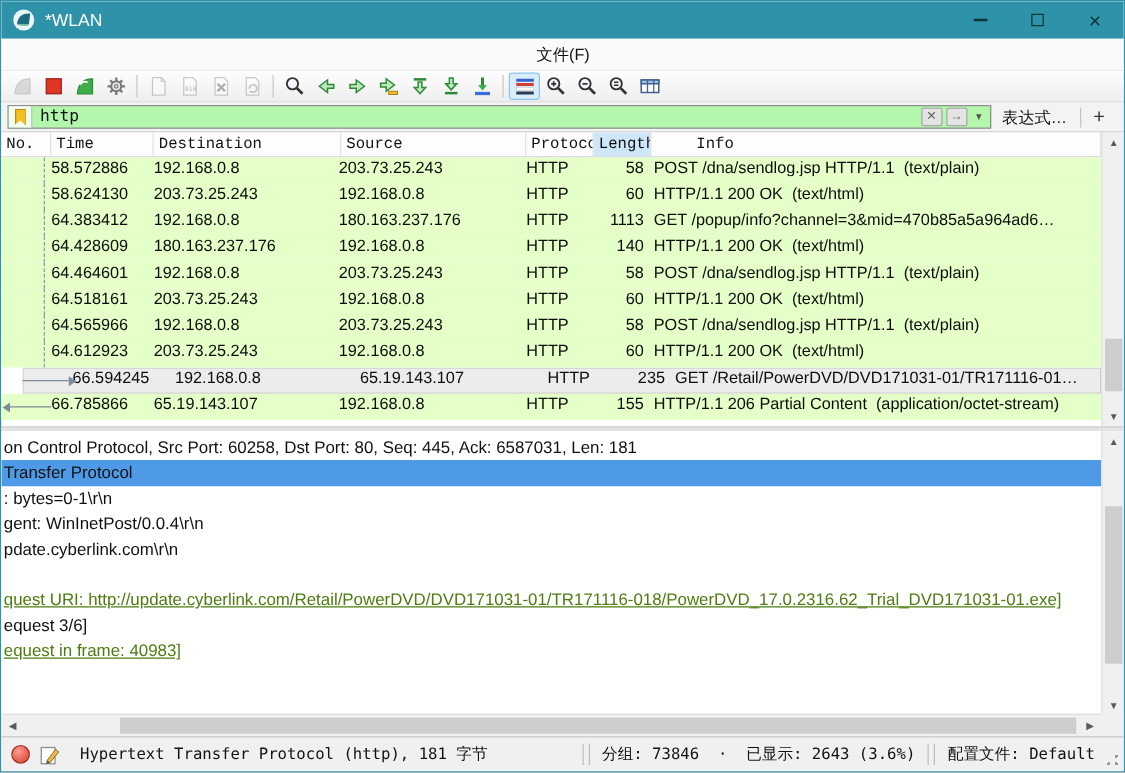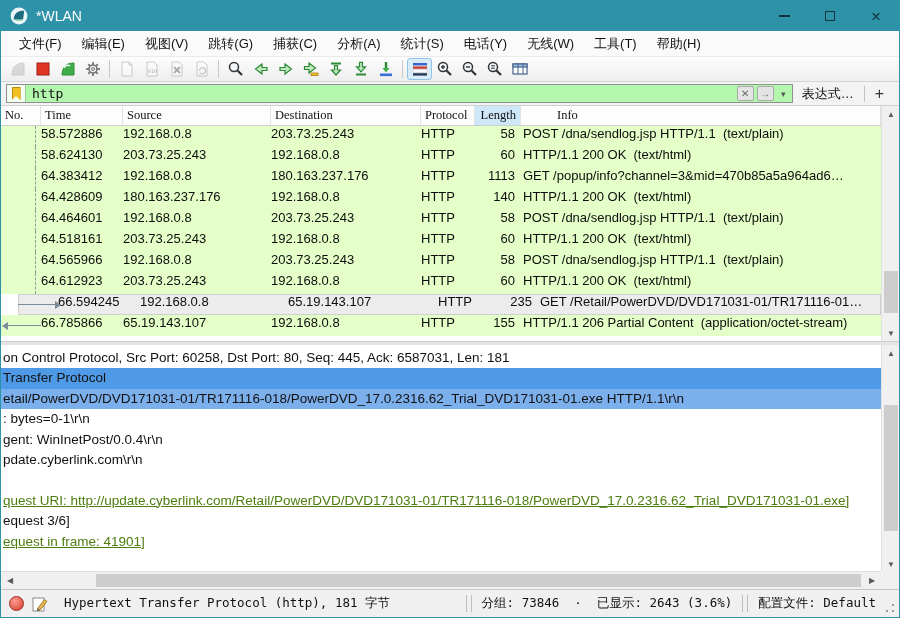--- a/index.html
+++ b/index.html
@@ -12,41 +12,41 @@
   
   .titlebar{position:absolute;top:0;left:0;right:0;height:30px;background:#2e93a8;display:flex;align-items:center;}
   .appicon{margin-left:9px;display:flex;}
   .apptitle{color:#ffffff;font-size:14px;margin-left:8px;}
   .wctrls{margin-left:auto;display:flex;height:100%;}
   .wbtn{width:46px;height:100%;display:flex;align-items:center;justify-content:center;color:#10343c;font-size:15px;}
   .wbtn .minbar{width:11px;border-top:2px solid #10343c;display:block;}
   .wbtn .maxbox{width:10px;height:10px;border:1.5px solid #10343c;display:block;}
   .wbtn .xglyph{font-size:17px;line-height:1;}
   
-  .menubar{position:absolute;top:30px;left:0;right:0;height:26px;background:#fafafa;border-bottom:1px solid #ebebeb;display:flex;align-items:center;padding-left:8px;}
+  .menubar{position:absolute;top:30px;left:0;right:0;height:26px;background:#fafafa;border-bottom:1px solid #ebebeb;display:flex;align-items:center;padding-left:1px;flex-direction:column;}
   .mitem{padding:4px 10px;font-size:13px;white-space:nowrap;}
   
   .toolbar{position:absolute;top:56px;left:0;right:0;height:25px;background:linear-gradient(#fdfdfd,#eeeeee);border-bottom:1px solid #d6d6d6;display:flex;align-items:center;padding-left:4px;}
   .tbi{width:25px;height:22px;display:flex;align-items:center;justify-content:center;border-radius:3px;flex:none;}
   .tbi.disabled{opacity:.42;filter:grayscale(.9);}
   .tbi.active{background:#d9ecfa;border:1px solid #8fc3ea;}
   .tsep{width:1px;height:18px;background:#c9c9c9;margin:0 4px;flex:none;}
   
   .filterbar{position:absolute;top:81px;left:0;right:0;height:24px;background:#f3f3f3;border-bottom:1px solid #cfcfcf;display:flex;align-items:center;padding:0 5px;}
   .ffield{flex:1;height:19px;background:#b2f7ac;border:1px solid #8f8f8f;display:flex;align-items:center;}
   .fbookmark{width:19px;height:100%;border-right:1px solid #9ec79a;display:flex;align-items:center;justify-content:center;background:#f4fdf2;}
   .bookmark-shape{width:9px;height:13px;background:#f2c020;border:1px solid #b88a10;clip-path:polygon(0 0,100% 0,100% 100%,50% 72%,0 100%);}
   .ftext{font-family:"DejaVu Sans Mono","Liberation Mono",monospace;font-size:13px;margin-left:6px;flex:1;white-space:pre;}
   .fbtn{width:17px;height:15px;background:#e4e4e4;border:1px solid #a9a9a9;border-radius:2px;display:flex;align-items:center;justify-content:center;font-size:10px;color:#666;margin-right:3px;flex:none;}
   .fdrop{width:13px;height:15px;display:flex;align-items:center;justify-content:center;font-size:9px;color:#555;flex:none;margin-right:2px;}
   .fexpr{font-size:13px;margin:0 10px 0 9px;white-space:nowrap;}
   .fsep{width:1px;height:16px;background:#c4c4c4;}
   .fadd{font-size:16px;color:#333;padding:0 10px;}
   
-  .listheader{position:absolute;top:105px;left:0;right:18px;height:20px;background:#fdfdfd;border-bottom:1px solid #cfcfcf;display:flex;font-family:Liberation Serif, serif;font-size:12.5px;}
+  .listheader{position:absolute;top:105px;left:0;right:18px;height:20px;background:#fdfdfd;border-bottom:1px solid #cfcfcf;display:flex;font-family:Liberation Mono, monospace;font-size:12.5px;}
   .hcell{border-right:1px solid #e2e2e2;padding:2px 4px;white-space:nowrap;overflow:hidden;}
   .hcell.hl{background:#cde7f8;}
   .c-no{width:40px;flex:none;}
   .c-time{width:82px;flex:none;}
   .c-src{width:148px;flex:none;}
   .c-dst{width:150px;flex:none;}
   .c-proto{width:54px;flex:none;}
   .c-len{width:46px;flex:none;text-align:right;}
   .c-info{flex:1;overflow:hidden;padding-left:36px;}
   .rows{position:absolute;top:125px;left:0;right:18px;height:211px;background:#fff;}
@@ -292,22 +292,22 @@
       <span class="fdrop">▾</span>
     </div>
     <span class="fexpr">表达式…</span>
     <span class="fsep"></span>
     <span class="fadd">+</span>
   </div>
 
   <div class="listheader">
     <span class="hcell c-no">No.</span>
     <span class="hcell c-time">Time</span>
+    <span class="hcell c-dst">Destination</span>
     <span class="hcell c-src">Source</span>
-    <span class="hcell c-dst">Destination</span>
     <span class="hcell c-proto">Protocol</span>
     <span class="hcell c-len hl">Length</span>
     <span class="hcell c-info">Info</span>
   </div>
 
   <div class="rows">
     <div class="prow">
       <span class="c-no"><span class="mk-dash"></span></span>
       <span class="c-time">58.572886</span>
       <span class="c-src">192.168.0.8</span>
@@ -412,28 +412,27 @@
     <span class="sbtn up">▲</span>
     <span class="sthumb" style="top:165px;height:42px;"></span>
     <span class="sbtn down">▼</span>
   </div>
 
   <div class="splitter"></div>
 
   <div class="details">
       <div class="dline ">on Control Protocol, Src Port: 60258, Dst Port: 80, Seq: 445, Ack: 6587031, Len: 181</div>
       <div class="dline hl1">Transfer Protocol</div>
-      <div class="dline hl2">etail/PowerDVD/DVD171031-01/TR171116-018/PowerDVD_17.0.2316.62_Trial_DVD171031-01.exe HTTP/1.1\r\n</div>
       <div class="dline ">: bytes=0-1\r\n</div>
       <div class="dline ">gent: WinInetPost/0.0.4\r\n</div>
       <div class="dline ">pdate.cyberlink.com\r\n</div>
       <div class="dline "></div>
       <div class="dline link">quest URI: http://update.cyberlink.com/Retail/PowerDVD/DVD171031-01/TR171116-018/PowerDVD_17.0.2316.62_Trial_DVD171031-01.exe]</div>
       <div class="dline ">equest 3/6]</div>
-      <div class="dline link">equest in frame: 41901]</div>
+      <div class="dline link">equest in frame: 40983]</div>
     </div>
 
   <div class="vsb detail">
     <span class="sbtn up">▲</span>
     <span class="sthumb" style="top:60px;height:126px;"></span>
     <span class="sbtn down">▼</span>
   </div>
 
   <div class="hscroll">
     <span class="hbtn left">◀</span>

